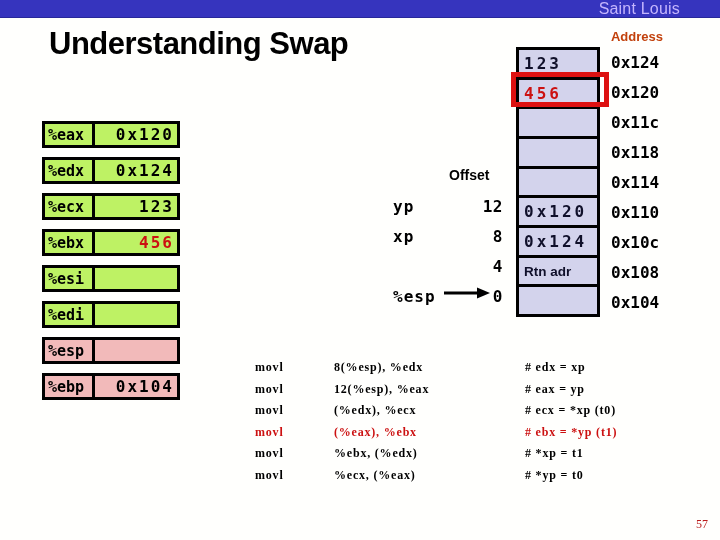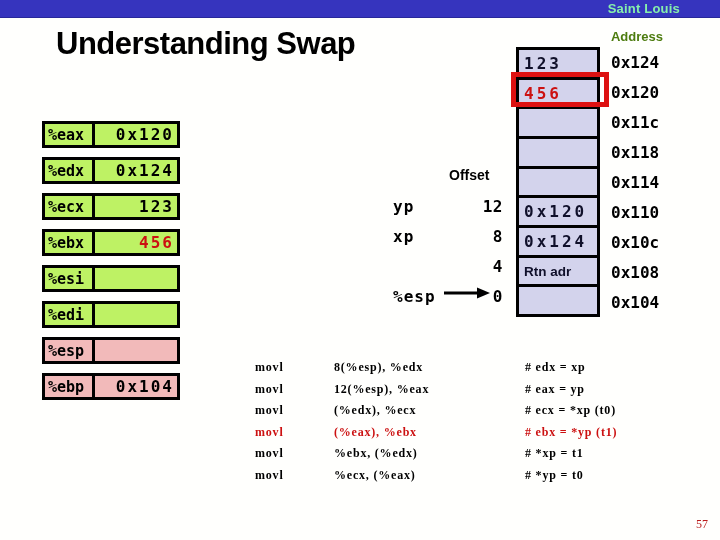--- a/index.html
+++ b/index.html
@@ -9,24 +9,24 @@
     font-family:"Liberation Sans", sans-serif;
   }
 
   
   .topbar {
     position:absolute; left:0; top:0; width:720px; height:18px;
     background:#3634be; border-bottom:1px solid #28289a;
     display:flex; align-items:center; justify-content:flex-end;
     padding-right:40px; box-sizing:border-box;
   }
-  .brand { color:#86efac; font-weight:bold; font-size:13px; letter-spacing:0.2px; }
+  .brand { color:#c4b5fd; font-weight:normal; font-size:16px; letter-spacing:0.2px; }
 
   .title {
-    position:absolute; left:56px; top:26px;
+    position:absolute; left:49px; top:26px;
     font-size:31px; font-weight:bold; color:#000; letter-spacing:-0.5px;
   }
 
   
   .registers { position:absolute; left:42px; top:121px; }
   .reg-row {
     display:flex; width:138px; height:27px; box-sizing:border-box;
     border:3px solid #000; margin-bottom:9px; background:#bef264;
   }
   .reg-label {
@@ -59,21 +59,21 @@
     font-family:"Liberation Sans", sans-serif; font-size:13.5px; letter-spacing:0;
   }
   .red-box {
     position:absolute; left:511px; top:72px; width:98px; height:35px;
     box-sizing:border-box; border:5px solid #dd1111; pointer-events:none;
   }
 
   
   .addr-header {
     position:absolute; left:604px; top:29px; width:66px; text-align:center;
-    font-weight:bold; font-size:13px; color:#4d7c0f;
+    font-weight:bold; font-size:13px; color:#c2410c;
   }
   .addresses { position:absolute; left:611px; top:47px; display:flex; flex-direction:column; }
   .addr {
     height:30px; display:flex; align-items:center;
     font-family:"DejaVu Sans Mono", monospace; font-weight:bold; font-size:16px; color:#000;
   }
 
   
   .offset-header {
     position:absolute; left:449px; top:167px;

